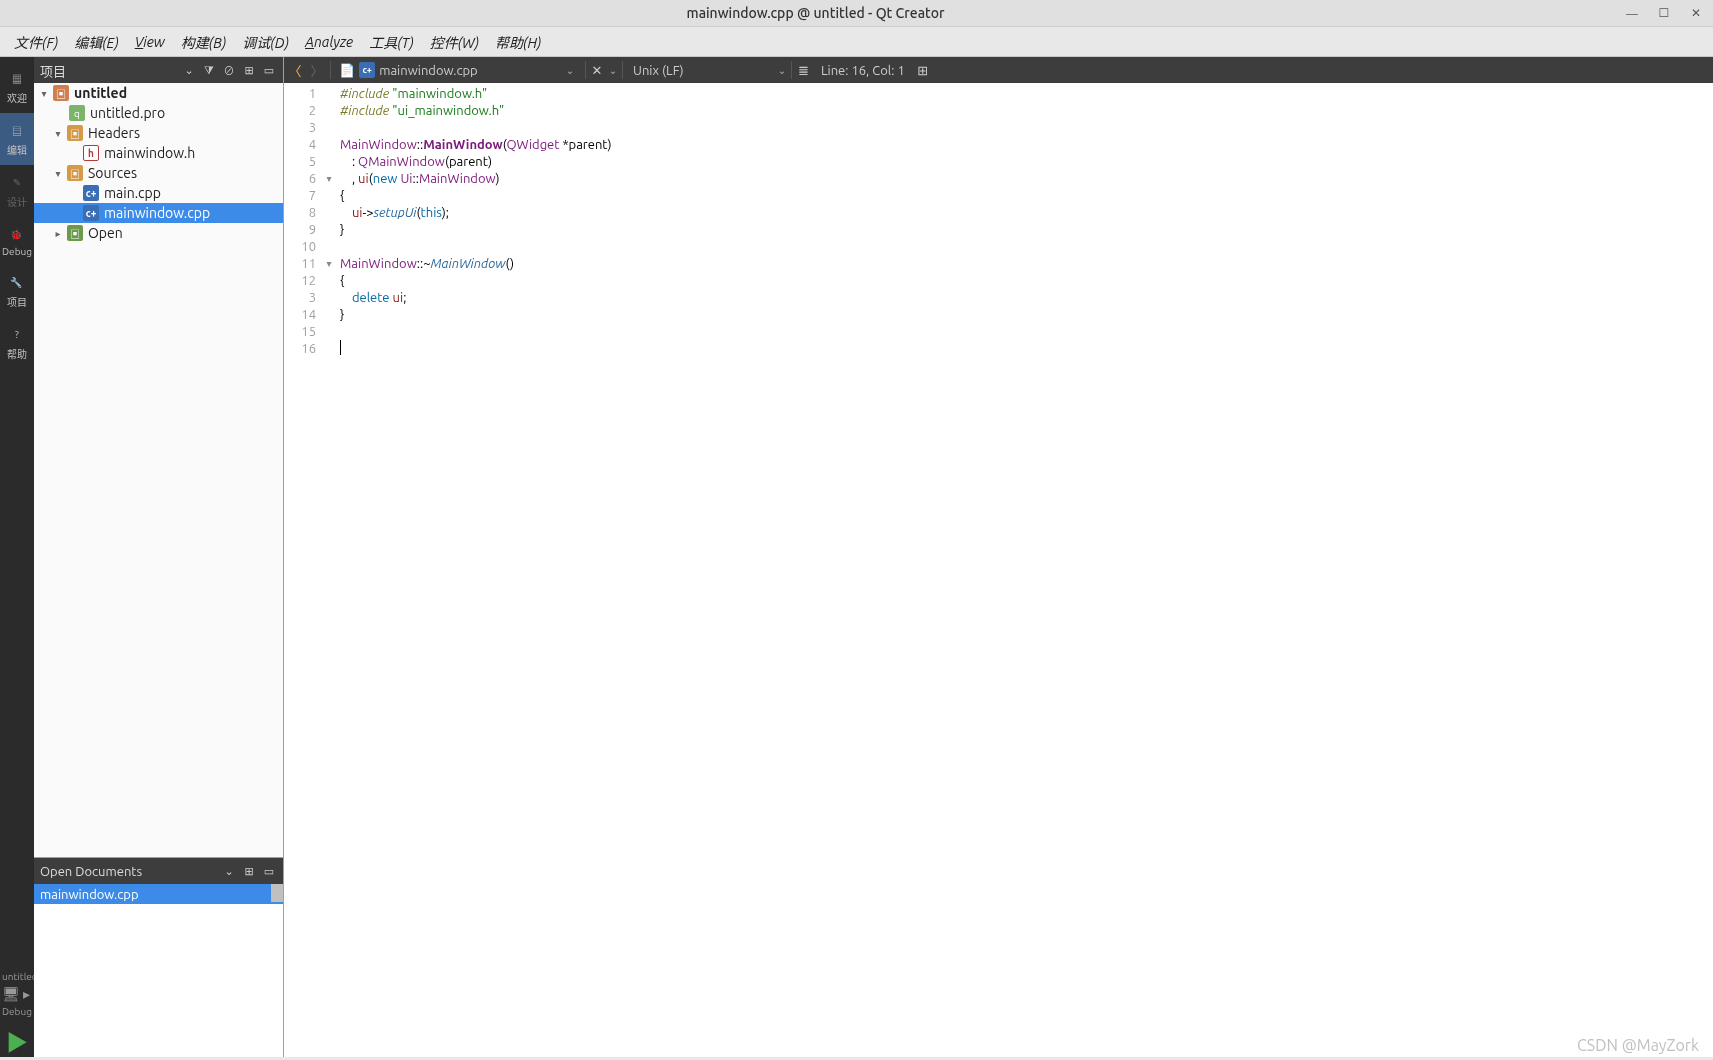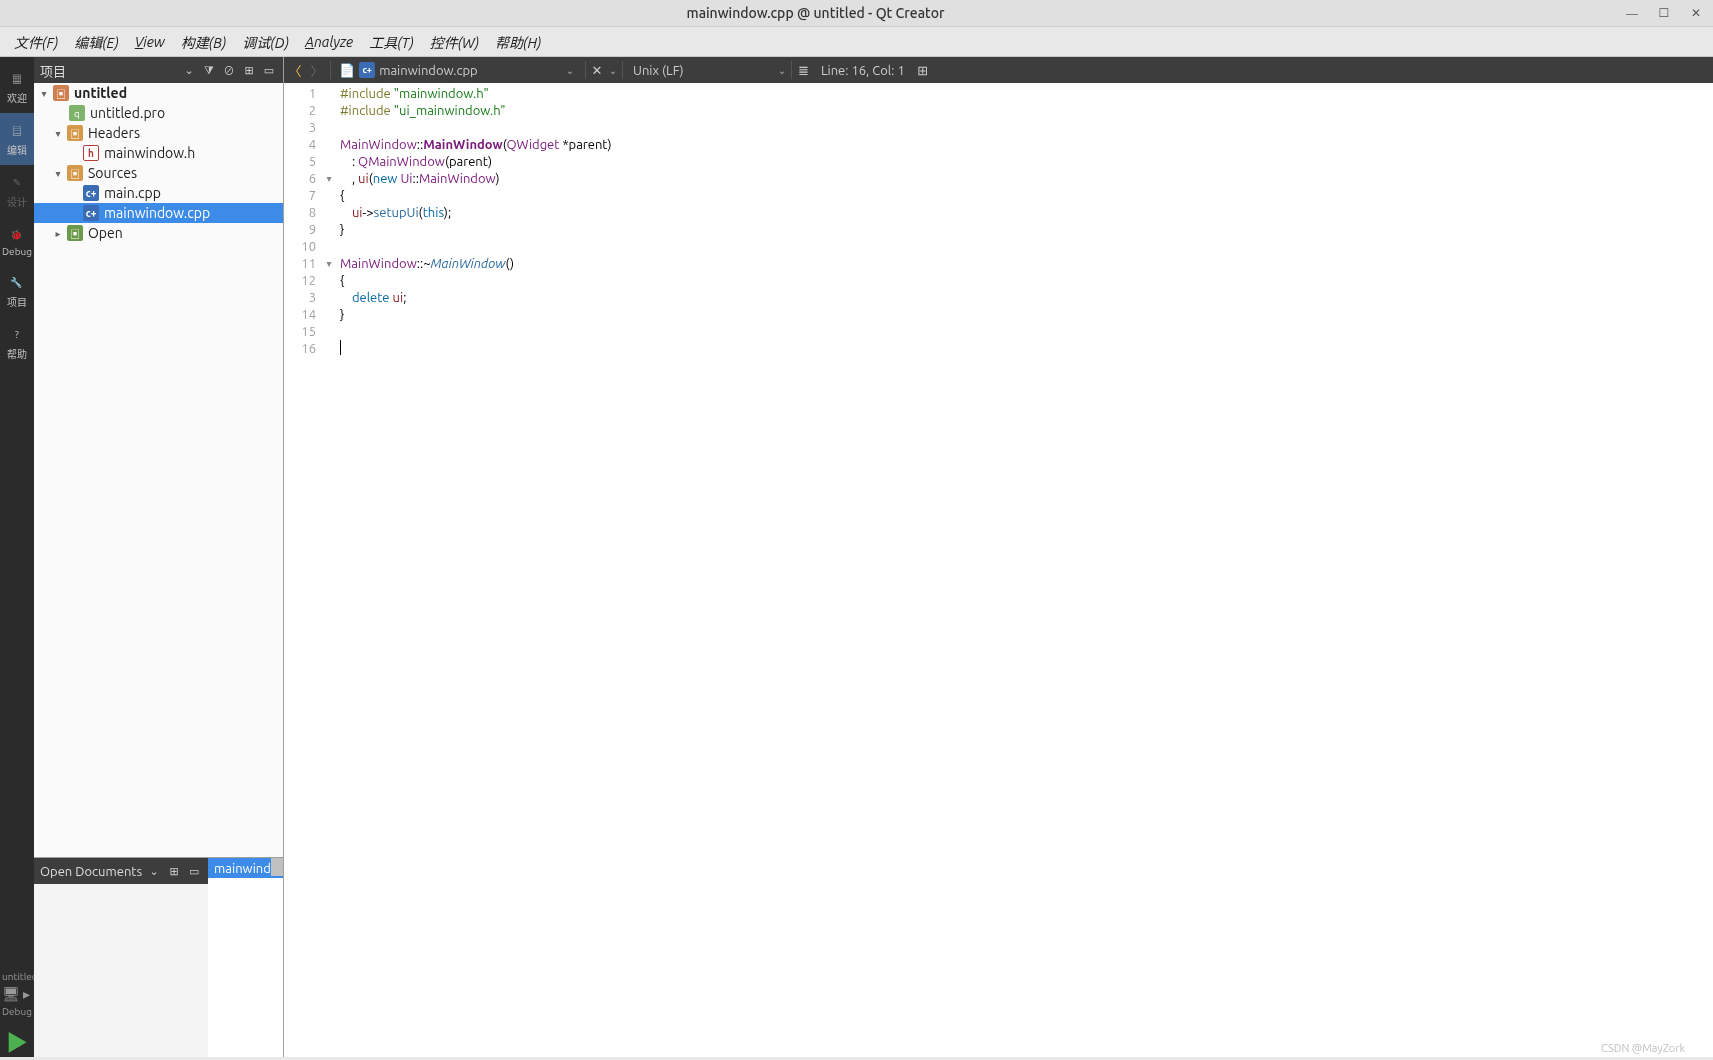--- a/index.html
+++ b/index.html
@@ -38,21 +38,21 @@
 .tree-icon { width: 16px; height: 16px; margin: 0 3px; display: inline-flex; align-items: center; justify-content: center; font-size: 10px; border-radius: 2px; }
 .ic-proj { background: #d08050; color: #fff; }
 .ic-pro  { background: #7db36b; color: #fff; }
 .ic-fold { background: #d49a4a; color: #fff; }
 .ic-h    { border: 1px solid #b43a3a; color: #b43a3a; background: #fff; font-weight: bold; }
 .ic-cpp  { background: #3a6db4; color: #fff; font-weight: bold; }
 .ic-form { background: #6a9a4a; color: #fff; }
 .tree-label { padding-left: 2px; }
 .tree-label.bold { font-weight: bold; }
 
-.open-docs { height: 200px; border-top: 1px solid #a0a0a0; display: flex; flex-direction: row; }
+.open-docs { height: 200px; border-top: 1px solid #a0a0a0; display: flex; flex-direction: column; }
 .open-docs .list { flex: 1; background: #fff; overflow: auto; position: relative; }
 .open-docs .doc-row { height: 20px; display: flex; align-items: center; padding-left: 6px; font-size: 13px; cursor: pointer; }
 .open-docs .doc-row.selected { background: #3d8be8; color: #fff; }
 .open-docs .scrollbar { position: absolute; right: 0; top: 0; width: 12px; height: 18px; background: #c0c0c0; }
 
 .editor-area { flex: 1; display: flex; flex-direction: column; background: #fff; }
 .editor-toolbar { height: 26px; background: #3d3d3d; color: #ccc; display: flex; align-items: center; font-size: 13px; }
 .nav-btn { width: 22px; height: 22px; display: flex; align-items: center; justify-content: center; cursor: pointer; }
 .nav-back { color: #f0b050; }
 .nav-fwd { color: #666; }
@@ -64,32 +64,32 @@
 .symbol-sel { flex: 1; padding: 0 8px; color: #aaa; cursor: pointer; }
 .enc-sel { width: 150px; padding: 0 8px; cursor: pointer; }
 .linecol { padding: 0 8px; }
 .tb-tail { width: 20px; text-align: center; cursor: pointer; }
 
 .code-scroll { flex: 1; display: flex; overflow: auto; background: #fff; font-family: "Ubuntu Mono", Consolas, monospace; font-size: 13px; line-height: 17px; }
 .gutter-nums { width: 38px; text-align: right; color: #a0a0a0; padding: 2px 6px 2px 0; user-select: none; background: #fff; }
 .gutter-fold { width: 14px; padding-top: 2px; color: #888; font-size: 10px; text-align: center; user-select: none; }
 .code-lines { flex: 1; padding: 2px 0 2px 4px; white-space: pre; }
 .code-lines .line { height: 17px; }
-.tok-pre  { color: #7a7a2a; }
+.tok-pre  { color: #7a7a2a; font-style: italic; }
 .tok-str  { color: #1a7a1a; }
 .tok-type { color: #7a1a7a; }
 .tok-type-b { color: #7a1a7a; font-weight: bold; }
 .tok-kw   { color: #0369a1; }
-.tok-func { color: #2a6aa0; }
+.tok-func { color: #2a6aa0; font-style: italic; }
 .tok-mem  { color: #8a1a1a; }
 .tok-dtor { color: #2a6aa0; font-style: italic; }
 .caret { display: inline-block; width: 1px; height: 15px; background: #000; vertical-align: text-bottom; animation: blink 1s step-start infinite; }
 @keyframes blink { 50% { opacity: 0; } }
 
-.watermark { position: absolute; right: 28px; bottom: 6px; font-size: 11px; color: #c0c0c0; }
+.watermark { position: absolute; right: 14px; bottom: 6px; font-size: 16px; color: #c0c0c0; }
 </style>
 </head>
 <body>
 
 <div class="titlebar">
   <div class="titlebar-title">mainwindow.cpp @ untitled - Qt Creator</div>
   <div class="titlebar-controls">
     <div class="win-btn">—</div>
     <div class="win-btn">☐</div>
     <div class="win-btn">✕</div>

